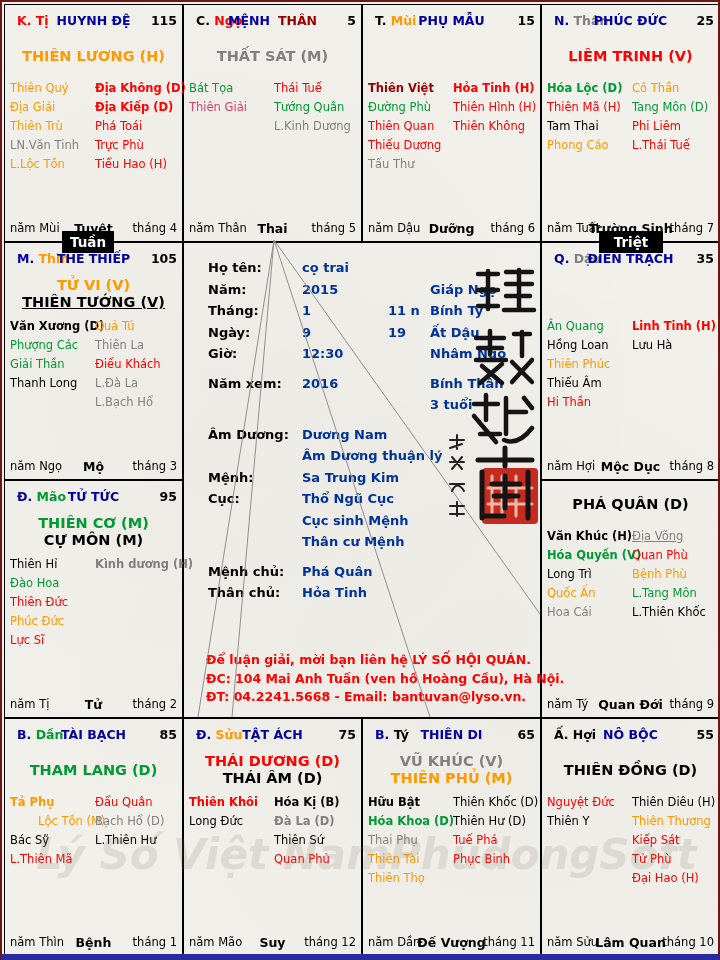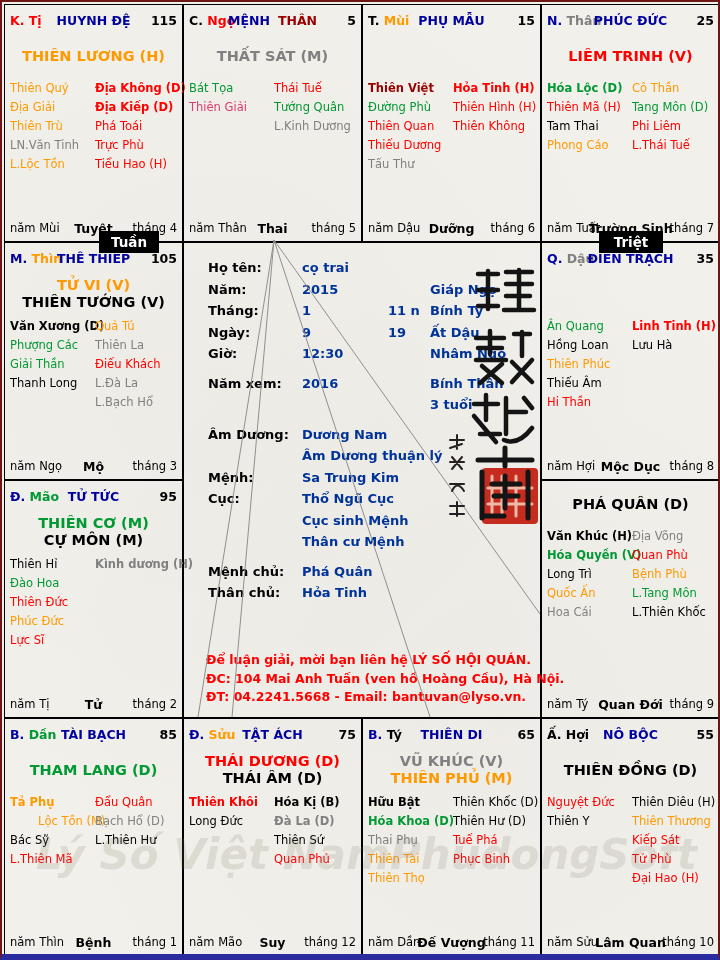--- a/index.html
+++ b/index.html
@@ -7,21 +7,21 @@
   #chart{position:relative;width:720px;height:960px;background:#f2f0ea;
          border-top:2px solid #6e1616;border-left:2px solid #6e1616;border-right:2px solid #6e1616;
          border-bottom:6px solid #2b2ba0;box-sizing:border-box;overflow:hidden;}
   
   #chart::before{content:"";position:absolute;inset:0;
      background:radial-gradient(circle at 30% 40%,rgba(0,0,0,0.02),transparent 60%),
                 radial-gradient(circle at 70% 75%,rgba(0,0,0,0.02),transparent 55%);
      pointer-events:none;}
   .cell{position:absolute;width:179px;height:238px;border:1px solid #000;box-sizing:border-box;}
   .hdr{position:relative;height:22px;margin-top:6px;font-size:12.5px;font-weight:bold;white-space:nowrap;}
-  .canchi{position:absolute;left:5px;top:2px;}
+  .canchi{position:absolute;left:12px;top:2px;}
   .pname{position:absolute;left:0;right:0;text-align:center;top:2px;color:#0000a0;letter-spacing:0px;}
   .pname .seg{margin:0 4px;}
   .pnum{position:absolute;right:5px;top:2px;color:#000;}
   .mains{height:46px;display:flex;flex-direction:column;justify-content:center;align-items:center;
          font-size:14.5px;font-weight:bold;line-height:17px;white-space:nowrap;}
   .cols{position:relative;font-size:11.5px;line-height:19px;white-space:nowrap;}
   .colL{position:absolute;left:5px;top:0;}
   .colR{position:absolute;left:90px;top:0;}
   .star{display:block;}
   .ftr{position:absolute;left:0;right:0;bottom:4px;height:16px;font-size:11.5px;}
@@ -34,21 +34,21 @@
   .irow{display:flex;line-height:21.5px;white-space:nowrap;}
   .irow.gap{margin-top:8px;}
   .il{width:94px;color:#000;}
   .iv{width:86px;color:#003399;}
   .im{width:42px;color:#003399;}
   .ig{color:#003399;}
   #contact{position:absolute;left:22px;top:408px;color:#ff0000;font-weight:bold;
            font-size:12.5px;line-height:18.5px;white-space:nowrap;}
   .badge{position:absolute;background:#000;color:#fff;font-weight:bold;font-size:13.5px;
          text-align:center;line-height:22px;z-index:6;}
-  #badge-tuan{left:60px;top:229px;width:60px;height:22px;margin-left:37px;}
+  #badge-tuan{left:60px;top:229px;width:52px;height:22px;}
   #badge-triet{left:597px;top:229px;width:64px;height:22px;}
   #lines-overlay{position:absolute;inset:0;z-index:4;pointer-events:none;}
   #calligraphy{position:absolute;left:438px;top:256px;width:104px;height:292px;z-index:5;}
   #watermark{position:absolute;left:0;right:0;top:828px;display:flex;justify-content:space-between;
              padding:0 34px;font-size:42px;font-weight:bold;font-style:italic;
              color:rgba(120,110,95,0.16);pointer-events:none;z-index:1;white-space:nowrap;}
 </style>
 </head>
 <body>
 
@@ -173,21 +173,21 @@
   </div>
 
   <div class="cell" style="left: 2px; top: 240px;">
     <div class="hdr">
       <span class="canchi"><span class="pfx" style="color: rgb(0, 0, 160);">M.</span> <span class="brn" style="color: rgb(255, 153, 0);">Thìn</span></span>
       <span class="pname"><span class="seg" style="color: rgb(0, 0, 160);">THÊ THIẾP</span></span>
       <span class="pnum">105</span>
     </div>
     <div class="mains">
           <div style="color: rgb(255, 153, 0);">TỬ VI (V)</div>
-          <div style="color: rgb(0, 0, 0);">THIÊN TƯỚNG (V)</div>
+          <div style="color: rgb(0, 0, 0); text-decoration: underline;">THIÊN TƯỚNG (V)</div>
         </div>
     <div class="cols">
       <div class="colL">
             <span class="star" style="color: rgb(0, 0, 0); font-weight: bold;">Văn Xương (D)</span>
             <span class="star" style="color: rgb(0, 153, 51);">Phượng Các</span>
             <span class="star" style="color: rgb(0, 153, 51);">Giải Thần</span>
             <span class="star" style="color: rgb(0, 0, 0);">Thanh Long</span>
           </div>
       <div class="colR">
             <span class="star" style="color: rgb(255, 153, 0);">Quả Tú</span>
@@ -266,21 +266,21 @@
         </div>
     <div class="cols">
       <div class="colL">
             <span class="star" style="color: rgb(0, 0, 0); font-weight: bold;">Văn Khúc (H)</span>
             <span class="star" style="color: rgb(0, 153, 51); font-weight: bold;">Hóa Quyền (V)</span>
             <span class="star" style="color: rgb(0, 0, 0);">Long Trì</span>
             <span class="star" style="color: rgb(255, 153, 0);">Quốc Ấn</span>
             <span class="star" style="color: rgb(128, 128, 128);">Hoa Cái</span>
           </div>
       <div class="colR">
-            <span class="star" style="color: rgb(128, 128, 128);">Địa Võng</span>
+            <span class="star" style="color: rgb(128, 128, 128); text-decoration: underline;">Địa Võng</span>
             <span class="star" style="color: rgb(255, 0, 0);">Quan Phù</span>
             <span class="star" style="color: rgb(255, 153, 0);">Bệnh Phù</span>
             <span class="star" style="color: rgb(0, 153, 51);">L.Tang Môn</span>
             <span class="star" style="color: rgb(0, 0, 0);">L.Thiên Khốc</span>
           </div>
     </div>
     <div class="ftr">
       <span class="fnam">năm Tý</span>
       <span class="fstage">Quan Đới</span>
       <span class="fthang">tháng 9</span>

